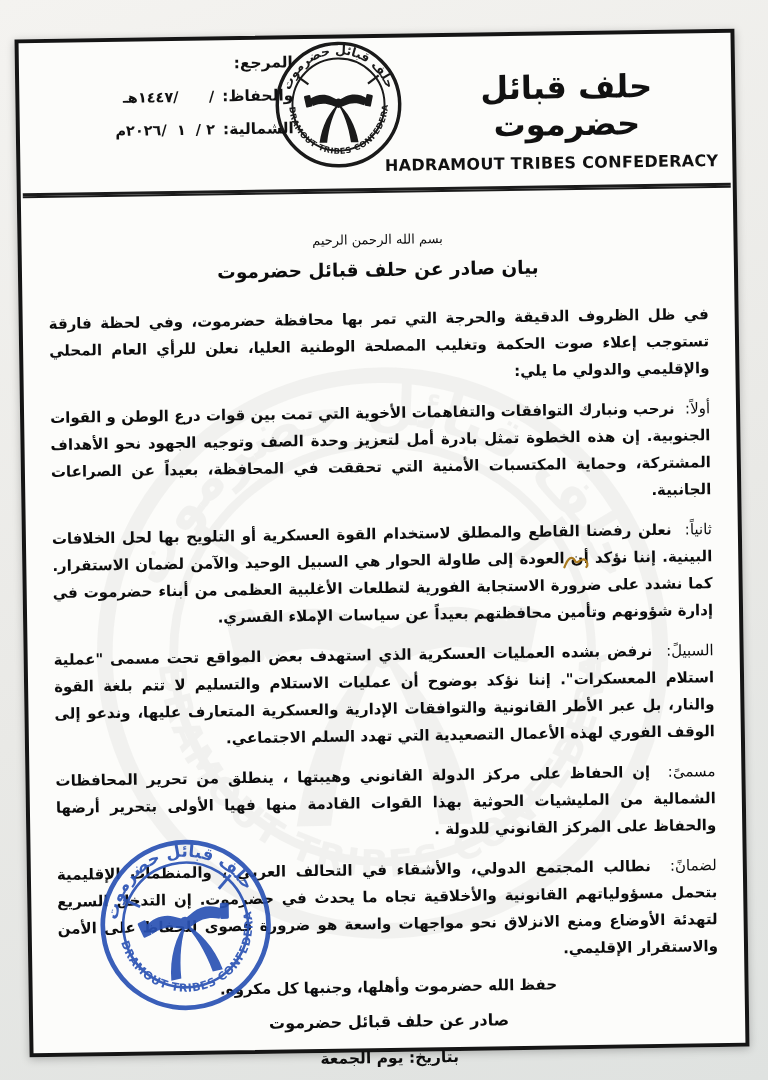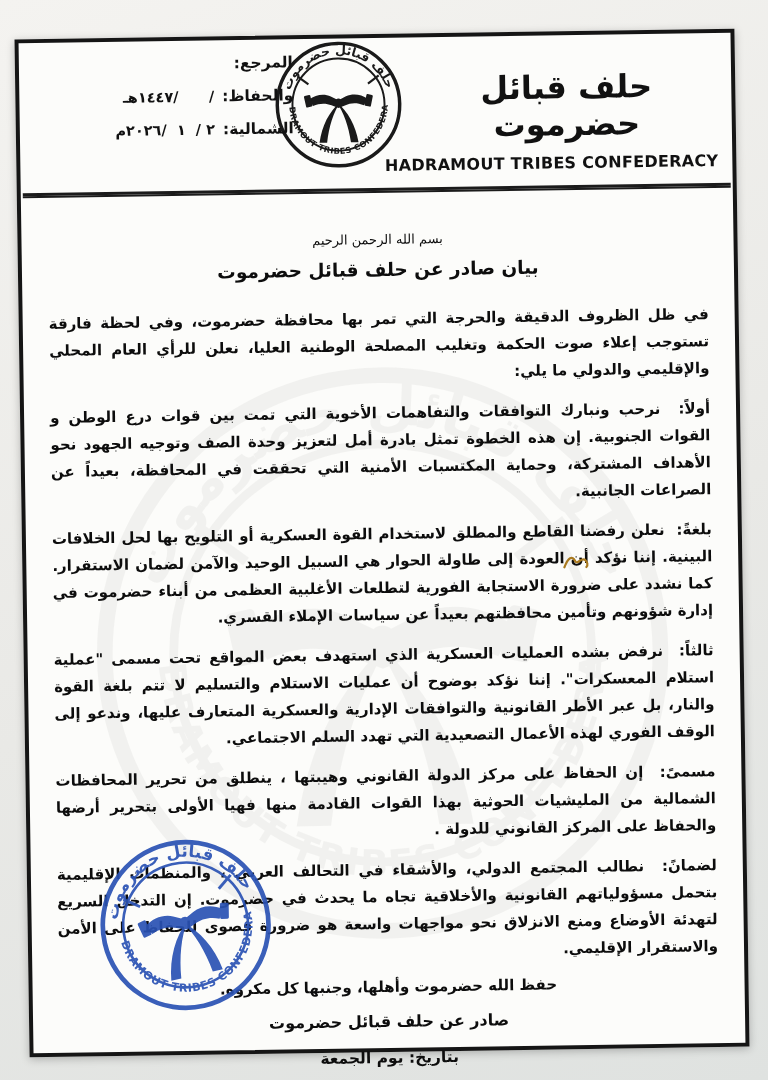--- a/index.html
+++ b/index.html
@@ -41,21 +41,21 @@
     position:absolute; left:60px; top:320px; width:590px; height:590px;
     color:#5a5a55; opacity:.06; pointer-events:none;
   }
   
   .doc-body {
     position:absolute; top:168px; right:26px; left:26px; direction:rtl; color:#0d0d0d;
   }
   .basmala { text-align:center; font-size:13px; font-weight:500; margin-top:26px; }
   .doc-title { text-align:center; font-size:18.5px; font-weight:bold; margin-top:12px; margin-bottom:26px; }
   .para { font-size:15px; font-weight:bold; line-height:1.8; text-align:justify; margin-bottom:13px; }
-  .clause-num { font-weight:bold; }
+  .clause-num { font-weight:normal; }
   .prayer { text-align:center; font-size:15px; font-weight:bold; margin-top:4px; }
   .closing { text-align:center; font-weight:bold; margin-top:16px; }
   .closing .issued { font-size:16px; margin-bottom:18px; }
   .closing .date1 { font-size:15.5px; margin-bottom:16px; }
   .closing .date2 { font-size:15.5px; }
   
   .stamp {
     position:absolute; left:66px; top:796px; width:176px; height:176px;
     color:#2a52b4; opacity:.92; transform:rotate(-12deg);
   }
@@ -146,25 +146,25 @@
       <div class="basmala">بسم الله الرحمن الرحيم</div>
       <div class="doc-title">بيان صادر عن حلف قبائل حضرموت</div>
 
       <p class="para">في ظل الظروف الدقيقة والحرجة التي تمر بها محافظة حضرموت، وفي لحظة فارقة تستوجب إعلاء صوت الحكمة وتغليب المصلحة الوطنية العليا، نعلن للرأي العام المحلي والإقليمي والدولي ما يلي:</p>
 
       <p class="para">
         <span class="clause-num">أولاً:</span>&nbsp;
         <span>نرحب ونبارك التوافقات والتفاهمات الأخوية التي تمت بين قوات درع الوطن و القوات الجنوبية. إن هذه الخطوة تمثل بادرة أمل لتعزيز وحدة الصف وتوجيه الجهود نحو الأهداف المشتركة، وحماية المكتسبات الأمنية التي تحققت في المحافظة، بعيداً عن الصراعات الجانبية.</span>
       </p>
       <p class="para">
-        <span class="clause-num">بلغةً:</span>&nbsp;
+        <span class="clause-num">ثانياً:</span>&nbsp;
         <span>نعلن رفضنا القاطع والمطلق لاستخدام القوة العسكرية أو التلويح بها لحل الخلافات البينية. إننا نؤكد أن العودة إلى طاولة الحوار هي السبيل الوحيد والآمن لضمان الاستقرار. كما نشدد على ضرورة الاستجابة الفورية لتطلعات الأغلبية العظمى من أبناء حضرموت في إدارة شؤونهم وتأمين محافظتهم بعيداً عن سياسات الإملاء القسري.</span>
       </p>
       <p class="para">
-        <span class="clause-num">ثالثاً:</span>&nbsp;
+        <span class="clause-num">السبيلً:</span>&nbsp;
         <span>نرفض بشده العمليات العسكرية  الذي استهدف بعض المواقع تحت مسمى "عملية استلام المعسكرات". إننا نؤكد بوضوح أن عمليات الاستلام والتسليم لا تتم بلغة القوة والنار، بل عبر الأطر القانونية والتوافقات الإدارية والعسكرية المتعارف عليها، وندعو إلى الوقف الفوري لهذه الأعمال التصعيدية التي تهدد السلم الاجتماعي.</span>
       </p>
       <p class="para">
         <span class="clause-num">مسمىً:</span>&nbsp;
         <span>إن الحفاظ على مركز الدولة القانوني وهيبتها ، ينطلق من تحرير المحافظات الشمالية من المليشيات الحوثية بهذا القوات القادمة منها فهيا الأولى بتحرير أرضها والحفاظ على المركز القانوني للدولة .</span>
       </p>
       <p class="para">
         <span class="clause-num">لضمانً:</span>&nbsp;
         <span>نطالب المجتمع الدولي، والأشقاء في التحالف العربي ، والمنظمات الإقليمية بتحمل مسؤولياتهم القانونية والأخلاقية تجاه ما يحدث في حضرموت. إن التدخل السريع لتهدئة الأوضاع ومنع الانزلاق نحو مواجهات واسعة هو ضرورة قصوى للحفاظ على الأمن والاستقرار الإقليمي.</span>
       </p>

